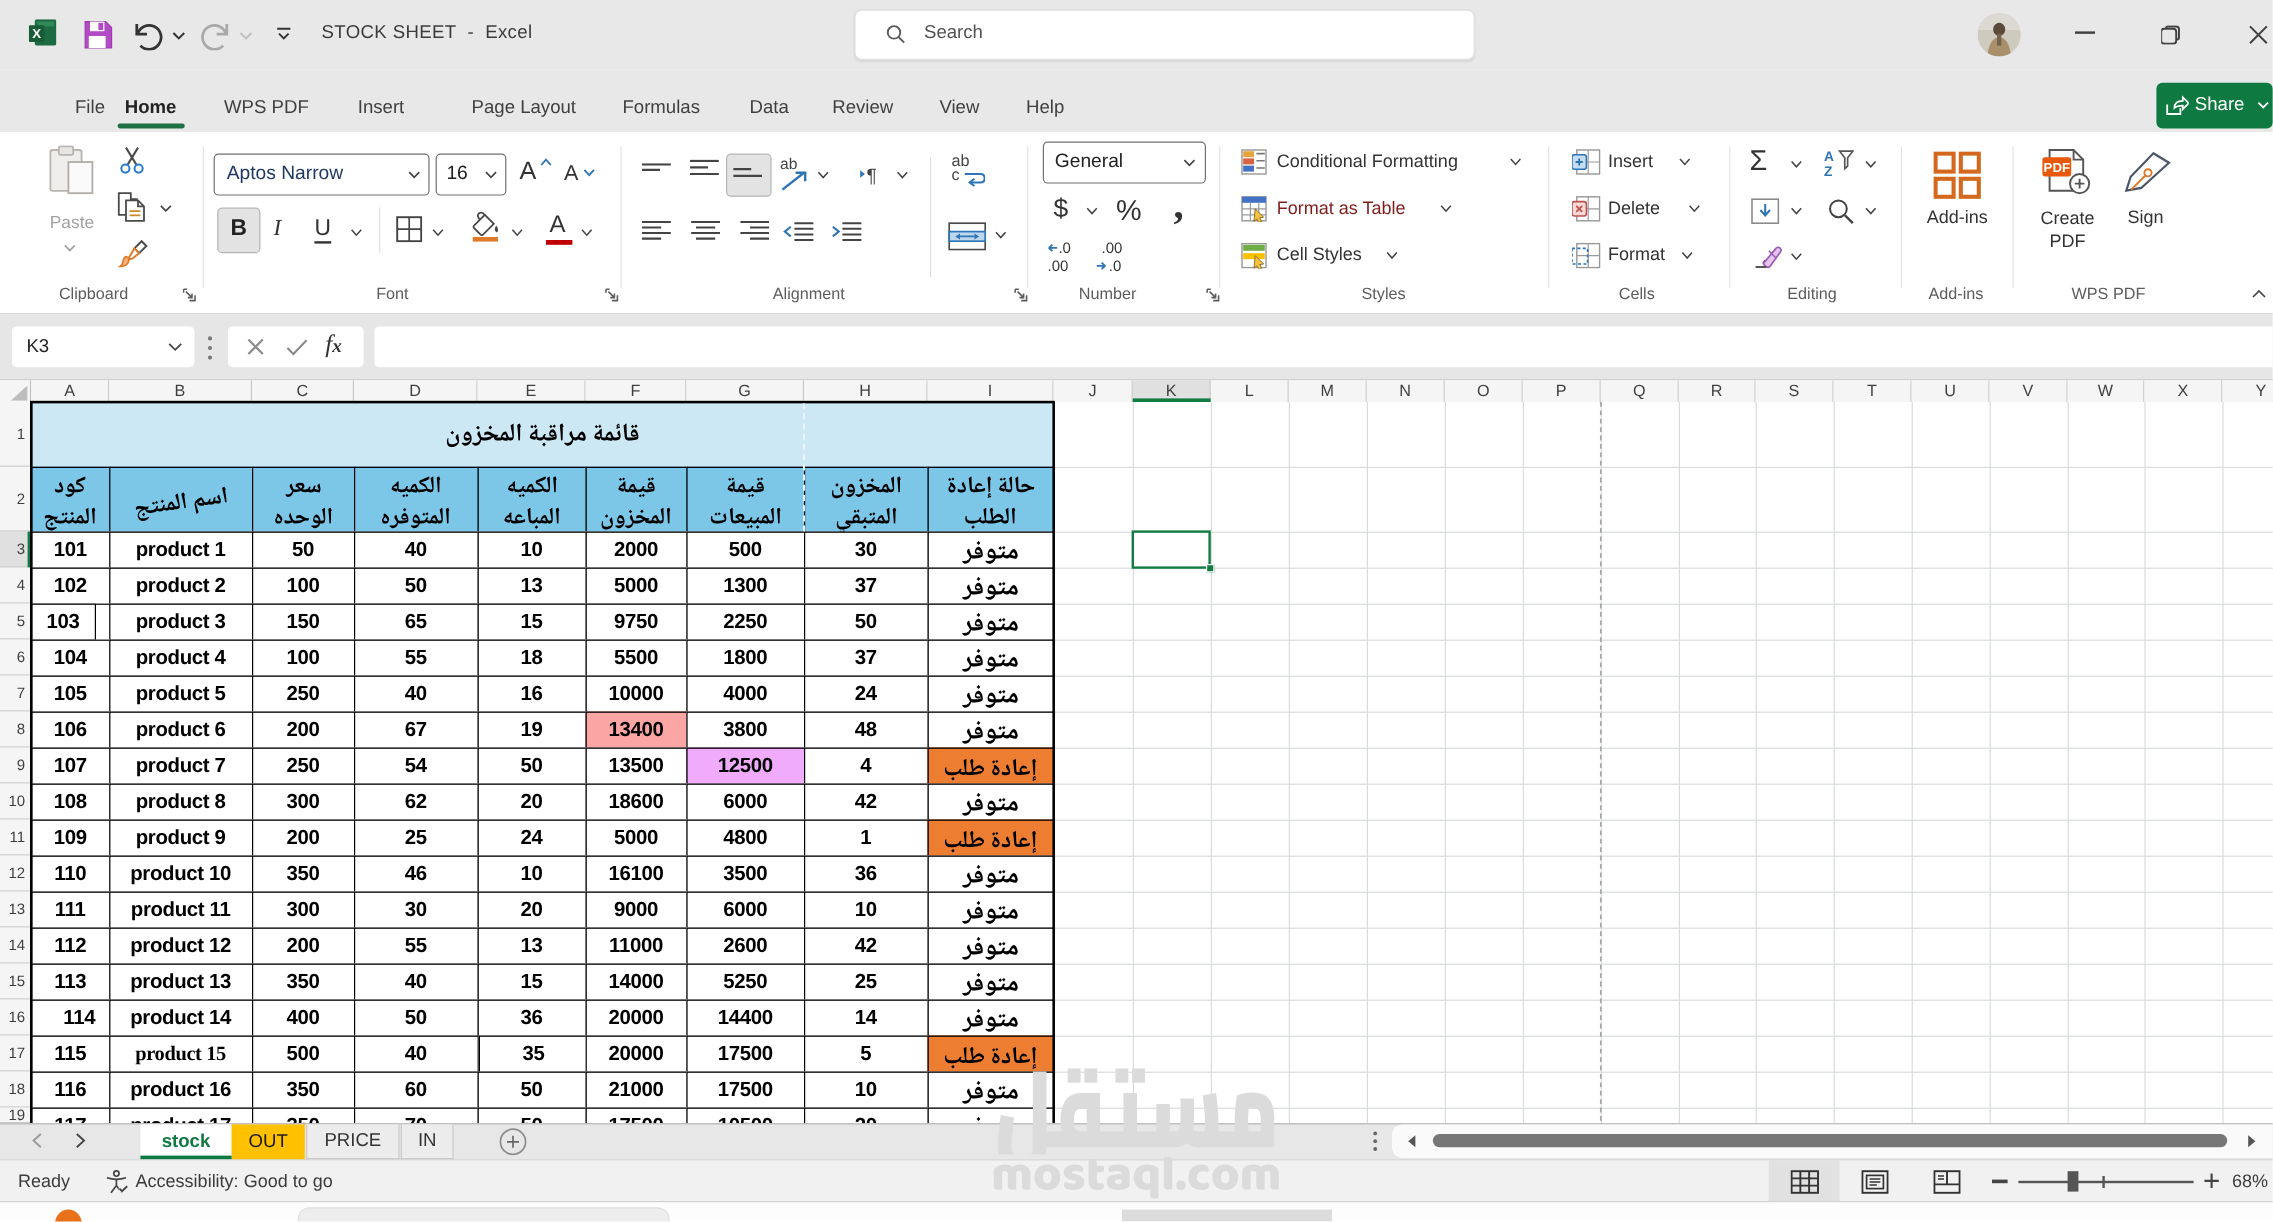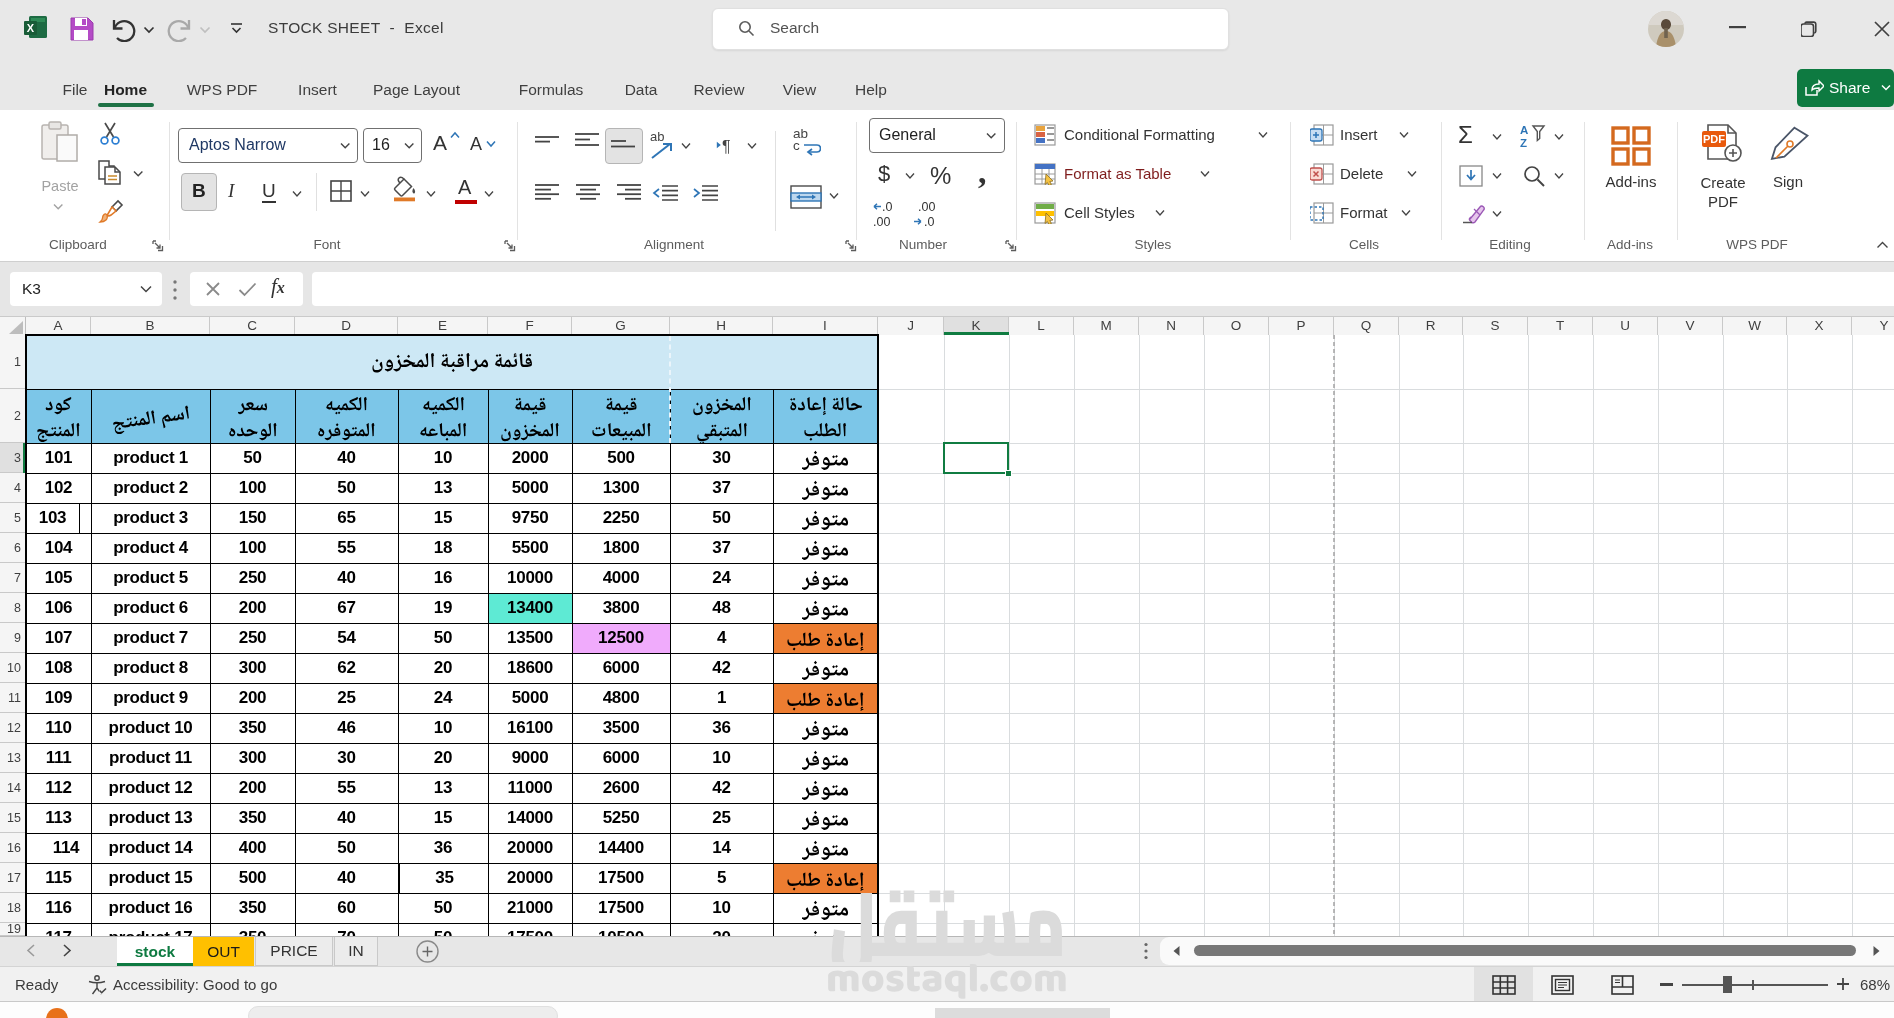--- a/index.html
+++ b/index.html
@@ -92,21 +92,21 @@
     <path d="M4 2.7 q0 -1.6 1.6 -1.6 h7 q2.2 0 2.2 2.2 v7 q0 1.6 -1.6 1.6" fill="none" stroke="#404040" stroke-width="1.6"></path>
   </svg>
 <svg class="ab" style="left:1874px;top:21px" width="16" height="16" viewBox="0 0 16 16">
     <path d="M1 1 L15 15 M15 1 L1 15" stroke="#404040" stroke-width="1.7"></path>
   </svg>
 <div class="ab" style="left:0;top:58px;width:1894px;height:52px;background:#e8e8e8"></div>
 <div class="ab" style="left:61px;top:81px;width:28px;font-size:15.5px;color:#3f3f3f;text-align:center;white-space:nowrap">File</div>
 <div class="ab" style="left:96px;top:81px;width:59px;font-size:15.5px;font-weight:bold;color:#232323;text-align:center;white-space:nowrap">Home</div>
 <div class="ab" style="left:181px;top:81px;width:82px;font-size:15.5px;color:#3f3f3f;text-align:center;white-space:nowrap">WPS PDF</div>
 <div class="ab" style="left:294px;top:81px;width:47px;font-size:15.5px;color:#3f3f3f;text-align:center;white-space:nowrap">Insert</div>
-<div class="ab" style="left:373px;top:81px;width:107px;font-size:15.5px;color:#3f3f3f;text-align:left;white-space:nowrap">Page Layout</div>
+<div class="ab" style="left:373px;top:81px;width:107px;font-size:15.5px;color:#3f3f3f;text-align:right;white-space:nowrap">Page Layout</div>
 <div class="ab" style="left:512px;top:81px;width:78px;font-size:15.5px;color:#3f3f3f;text-align:center;white-space:nowrap">Formulas</div>
 <div class="ab" style="left:622px;top:81px;width:38px;font-size:15.5px;color:#3f3f3f;text-align:center;white-space:nowrap">Data</div>
 <div class="ab" style="left:689px;top:81px;width:60px;font-size:15.5px;color:#3f3f3f;text-align:center;white-space:nowrap">Review</div>
 <div class="ab" style="left:780px;top:81px;width:39px;font-size:15.5px;color:#3f3f3f;text-align:center;white-space:nowrap">View</div>
 <div class="ab" style="left:851px;top:81px;width:40px;font-size:15.5px;color:#3f3f3f;text-align:center;white-space:nowrap">Help</div>
 <div class="ab" style="left:98px;top:103px;width:56px;height:3.5px;background:#1e7145;border-radius:2px"></div>
 <div class="ab" style="left:1797px;top:69px;width:97px;height:38px;background:#0e7a41;border-radius:5px"></div>
 <svg class="ab" style="left:1805px;top:79px" width="19" height="18" viewBox="0 0 19 18">
     <path d="M1 8 v8 h11 v-5" fill="none" stroke="#fff" stroke-width="1.5"></path>
     <path d="M7 11 q0 -6 7 -6 v-3 l5 5 l-5 5 v-3 q-5 0 -7 2z" fill="none" stroke="#fff" stroke-width="1.4"></path>
@@ -770,21 +770,21 @@
   </div>
 <div class="tbc" style="left:209.5px;top:592.5px;width:86px;height:31px;background:#fff;">
     <span class="num">200</span>
   </div>
 <div class="tbc" style="left:294.5px;top:592.5px;width:104px;height:31px;background:#fff;">
     <span class="num">67</span>
   </div>
 <div class="tbc" style="left:397.5px;top:592.5px;width:91px;height:31px;background:#fff;">
     <span class="num">19</span>
   </div>
-<div class="tbc" style="left:487.5px;top:592.5px;width:85px;height:31px;background:#5eead4;">
+<div class="tbc" style="left:487.5px;top:592.5px;width:85px;height:31px;background:#fca5a5;">
     <span class="num">13400</span>
   </div>
 <div class="tbc" style="left:571.5px;top:592.5px;width:99px;height:31px;background:#fff;">
     <span class="num">3800</span>
   </div>
 <div class="tbc" style="left:669.5px;top:592.5px;width:104px;height:31px;background:#fff;">
     <span class="num">48</span>
   </div>
 <div class="tbc" style="left:772.5px;top:592.5px;width:106px;height:31px;background:#fff;"></div>
 <svg class="aw " style="left:801.9px;top:586.9px" width="47.1" height="42.2" viewBox="0 0 47.1 42.2">
@@ -1010,21 +1010,21 @@
 <div class="tbc" style="left:669.5px;top:832.5px;width:104px;height:31px;background:#fff;">
     <span class="num">14</span>
   </div>
 <div class="tbc" style="left:772.5px;top:832.5px;width:106px;height:31px;background:#fff;"></div>
 <svg class="aw " style="left:801.9px;top:826.9px" width="47.1" height="42.2" viewBox="0 0 47.1 42.2">
     <use href="#w_mtwfr" fill="#000" transform="translate(0,28.60) scale(0.2200)"></use>
   </svg>
 <div class="tbc" style="left:25.5px;top:862.5px;width:66px;height:31px;background:#fff;">
     <span class="num">115</span>
   </div>
-<div class="tbc" style="left:90.5px;top:862.5px;width:120px;height:31px;background:#fff;">
+<div class="tbc" style="left:90.5px;top:862.5px;width:120px;height:31px;background:#fff;font-family:Liberation Serif, serif;">
     <span class="num">product 15</span>
   </div>
 <div class="tbc" style="left:209.5px;top:862.5px;width:86px;height:31px;background:#fff;">
     <span class="num">500</span>
   </div>
 <div class="tbc" style="left:294.5px;top:862.5px;width:104px;height:31px;background:#fff;">
     <span class="num">40</span>
   </div>
 <div class="tbc" style="left:399px;top:862.5px;width:91px;height:31px;background:#fff;">
     <span class="num">35</span>

